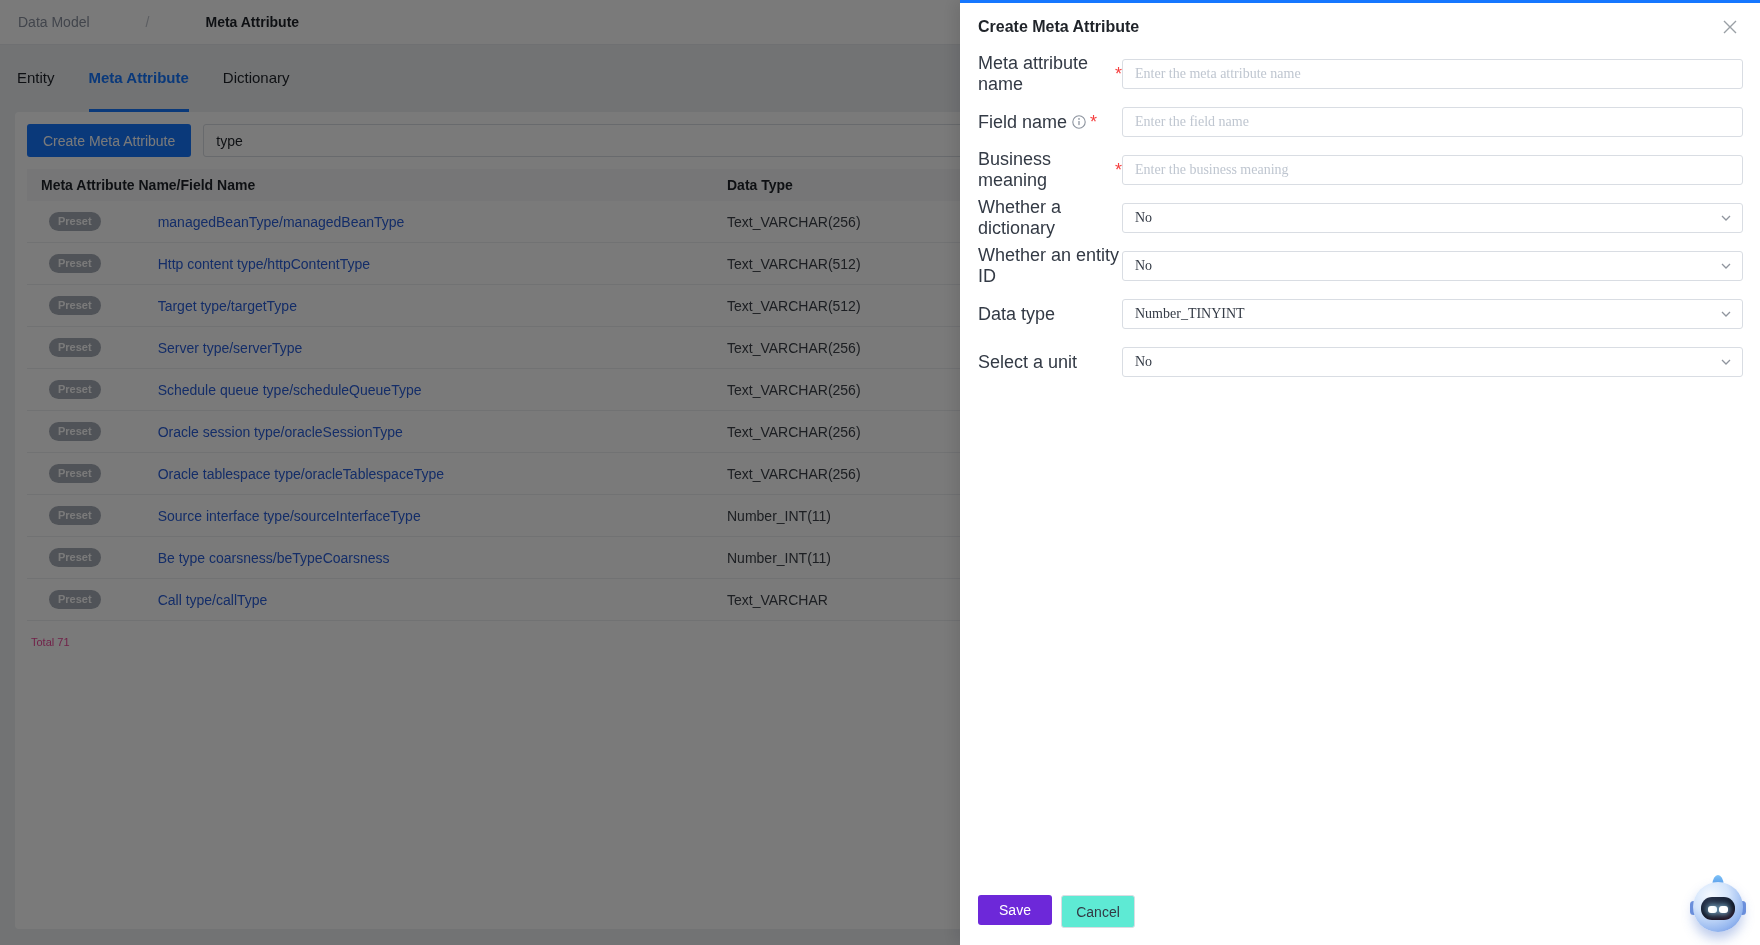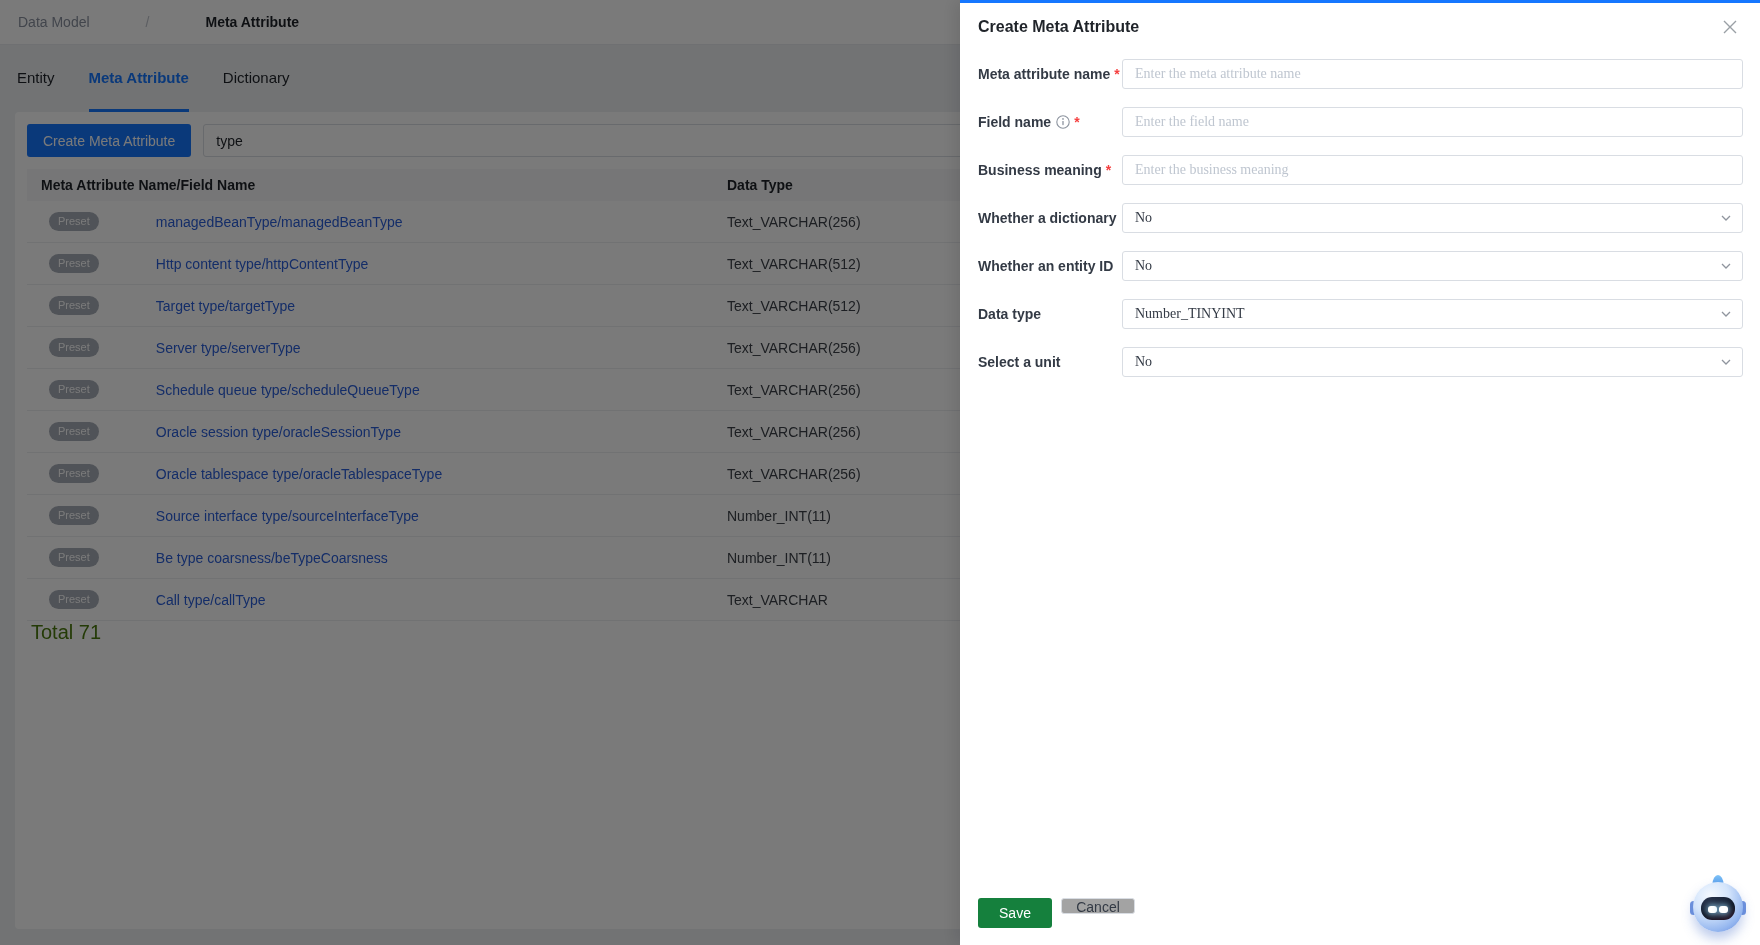--- a/index.html
+++ b/index.html
@@ -21,44 +21,44 @@
   .btn-primary { background:#1677ff; color:#fff; border:none; border-radius:3px; height:33px; padding:0 16px; font-size:14px; font-family:inherit; cursor:pointer; }
   .search-input { flex:1; height:33px; border:1px solid #d9dde3; border-radius:3px; padding:0 12px; font-size:14px; color:#1f2329; font-family:inherit; background:#fff; }
 
   .tbl { margin-top:12px; }
   .thead { display:flex; height:32px; align-items:center; background:#f6f7f9; font-weight:bold; font-size:14px; }
   .th1 { width:686px; padding-left:14px; }
   .th2 { flex:1; padding-left:14px; }
   .trow { display:flex; height:42px; align-items:center; border-bottom:1px solid #eceef1; font-size:14px; }
   .td1 { width:686px; padding-left:22px; display:flex; align-items:center; gap:11px; }
   .td2 { flex:1; padding-left:14px; color:#3d4249; }
-  .badge { background:#a8aeb8; color:#fff; font-size:11px; line-height:17px; padding:1px 9px; border-radius:10px; white-space:nowrap; }
+  .badge { background:#a8aeb8; color:#fff; font-size:11px; line-height:17px; padding:1px 9px; border-radius:10px; white-space:nowrap;font-weight:bold; }
   .row-link { color:#2b5fd9; cursor:pointer;padding-left:46px; }
-  .total { padding-left:4px; font-size:20px; color:#4d7c0f; }
+  .total { margin-top:15px; padding-left:4px; font-size:11px; color:#ec4899; }
 
   
   .mask { position:fixed; inset:0; background:rgba(0,0,0,0.52); z-index:10; }
 
   
   .drawer { position:fixed; top:0; left:960px; width:800px; height:945px; background:#fff; z-index:20; border-top:3px solid #1677ff; box-shadow:-6px 0 16px rgba(0,0,0,0.10); }
   .drawer-header { height:48px; display:flex; align-items:center; padding:0 20px 0 18px; }
   .drawer-title { font-size:16px; font-weight:bold; color:#1f2329; }
   .drawer-close { margin-left:auto; width:20px; height:20px; display:flex; align-items:center; justify-content:center; cursor:pointer; color:#9aa0a6; }
   .drawer-body { padding:8px 17px 0 18px; }
   .frow { display:flex; align-items:center; height:30px; margin-bottom:18px; }
-  .flabel { width:144px; font-size:14px; color:#333a45; display:flex; align-items:center; flex-shrink:0;font-weight:bold; }
+  .flabel { width:144px; font-size:18px; color:#333a45; display:flex; align-items:center; flex-shrink:0; }
   .req { color:#f53f3f; margin-left:4px; }
   .info-ic { margin-left:5px; display:inline-flex; color:#8c939e; }
   .finput { flex:1; height:30px; border:1px solid #d9dde3; border-radius:3px; padding:0 12px; font-size:14px; font-family:Liberation Serif, serif; color:#1f2329; }
   .finput::placeholder, .search-input::placeholder { color:#bfc6d0; }
   .fselect { flex:1; height:30px; border:1px solid #d9dde3; border-radius:3px; padding:0 10px 0 12px; font-size:14px; color:#333a45; display:flex; align-items:center; cursor:pointer; background:#fff;font-family:Liberation Serif, serif; }
   .fselect .chev { margin-left:auto; color:#8f959e; display:inline-flex; }
   .drawer-footer { position:absolute; left:18px; bottom:17px; display:flex; gap:9px; }
-  .btn-save { background:#15803d; color:#fff; border:none; border-radius:3px; width:74px; height:30px; font-size:14px; font-family:inherit; cursor:pointer; }
-  .btn-cancel { background:#a3a3a3; color:#333a45; border:1px solid #d9dde3; border-radius:3px; width:74px; height:16px; font-size:14px; font-family:inherit; cursor:pointer; }
+  .btn-save { background:#6d28d9; color:#fff; border:none; border-radius:3px; width:74px; height:30px; font-size:14px; font-family:inherit; cursor:pointer; }
+  .btn-cancel { background:#5eead4; color:#333a45; border:1px solid #d9dde3; border-radius:3px; width:74px; height:33px; font-size:14px; font-family:inherit; cursor:pointer; }
 
   
   .robot { position:fixed; right:14px; bottom:12px; width:56px; height:58px; z-index:30; cursor:pointer; }
   .robot .fin { position:absolute; top:0; left:50%; transform:translateX(-50%); width:11px; height:13px; background:linear-gradient(180deg,#7ec3f7,#4f92e8); border-radius:50% 50% 45% 45% / 70% 70% 30% 30%; }
   .robot .ear { position:absolute; top:26px; width:7px; height:14px; border-radius:4px; background:#6f93de; }
   .robot .ear.l { left:0; } .robot .ear.r { right:0; }
   .robot .head { position:absolute; top:7px; left:3px; right:3px; bottom:1px; border-radius:50%; background:radial-gradient(circle at 35% 28%, #f4f9ff 0%, #d3e4fb 38%, #94b6ef 72%, #5f82d8 100%); box-shadow:0 7px 12px rgba(70,110,200,0.35); }
   .robot .visor { position:absolute; top:22px; left:11px; right:11px; height:23px; border-radius:11px; background:linear-gradient(160deg,#2a3550 0%, #0b1322 55%, #2a1020 100%); }
   .robot .eye { position:absolute; top:31px; width:9px; height:7px; border-radius:3px; background:#fff; box-shadow:0 0 7px 1px rgba(160,220,255,0.95); }
   .robot .eye.l { left:18px; } .robot .eye.r { right:18px; }

